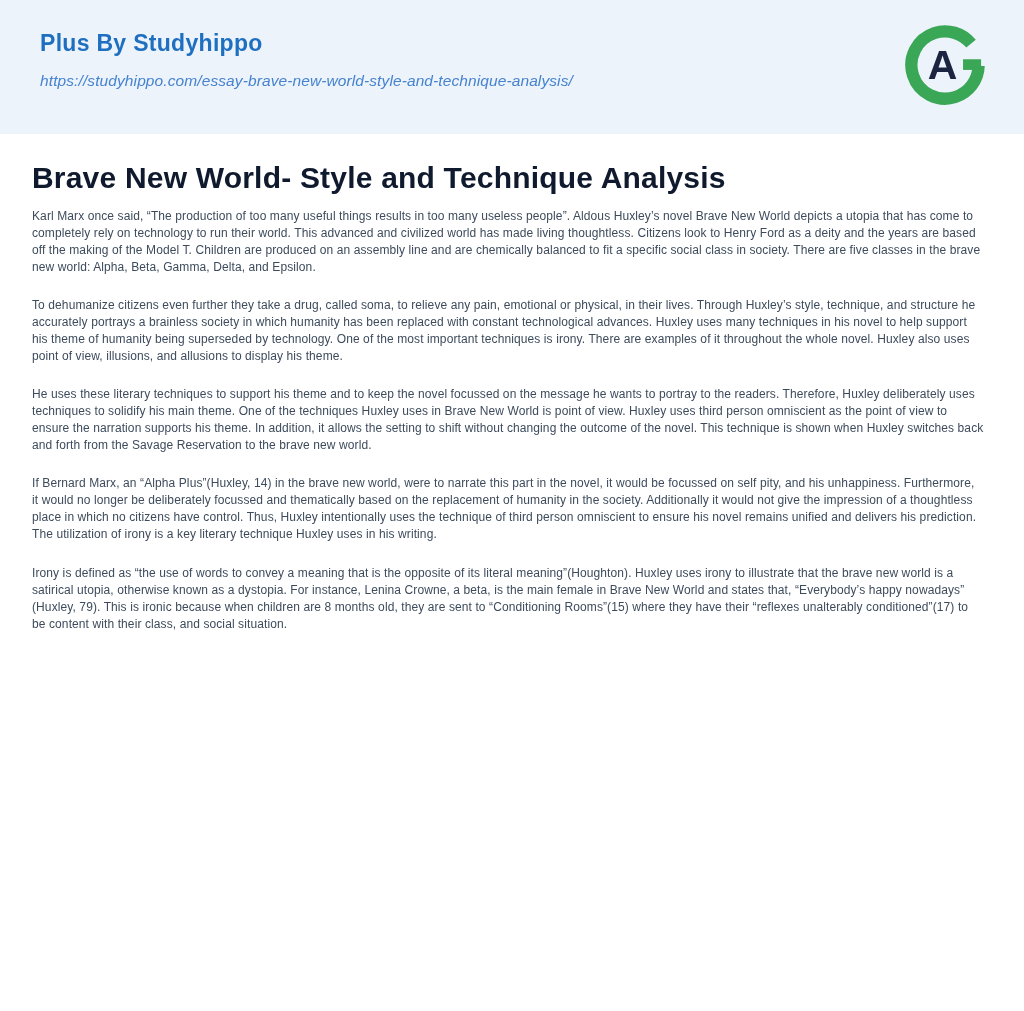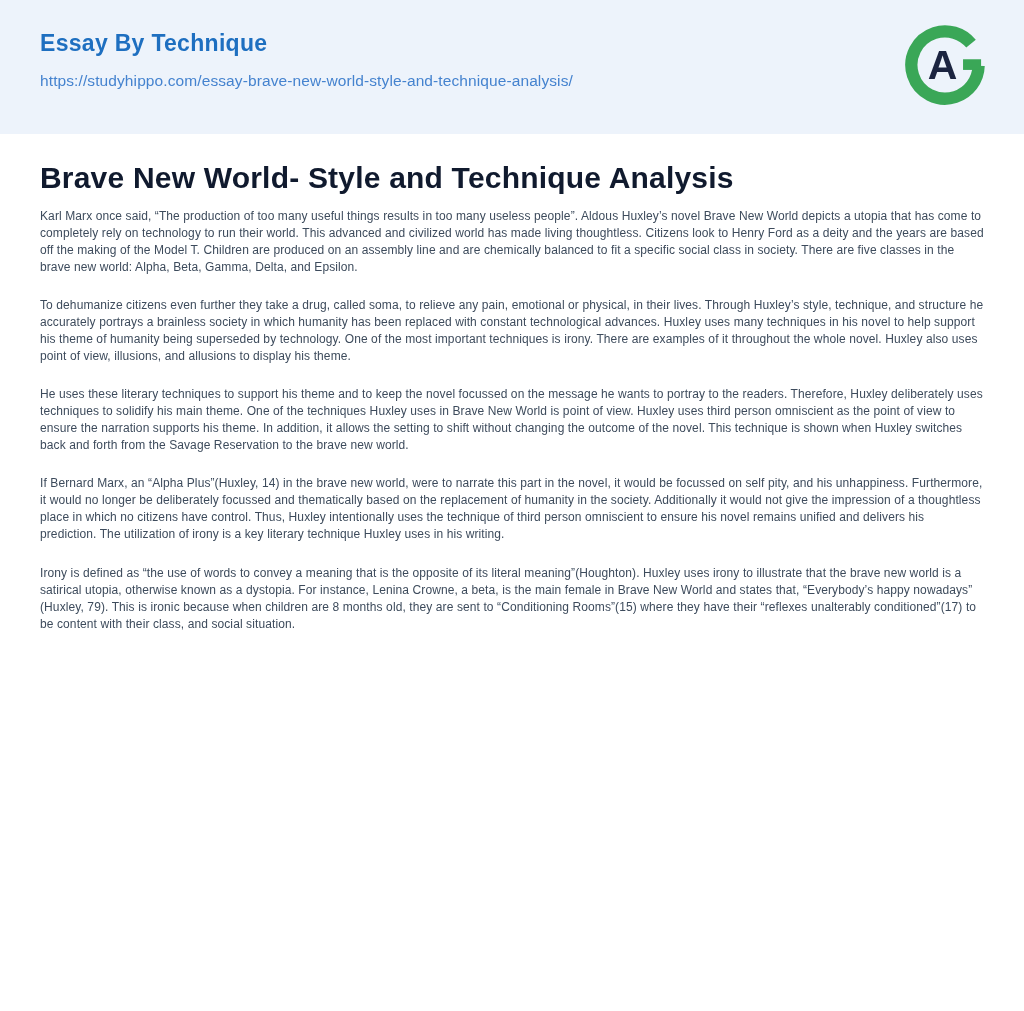--- a/index.html
+++ b/index.html
@@ -24,32 +24,33 @@
     font-weight: 700;
     letter-spacing: 0.3px;
     text-decoration: none;
   }
   .site-url {
     margin-top: 15px;
     color: #4583cf;
     font-size: 15.5px;
     text-decoration: none;
     letter-spacing: 0.1px;
+    font-style: italic;
   }
   .logo {
     width: 82px;
     height: 82px;
     flex: 0 0 auto;
     margin-top: -6px;
     cursor: pointer;
   }
   .logo svg { width: 100%; height: 100%; display: block; }
 
   .article {
-    padding: 27px 40px 0 40px;
+    padding: 27px 40px 0 32px;
   }
   .article-title {
     color: #101a2e;
     font-size: 30px;
     font-weight: 800;
     letter-spacing: 0.2px;
     margin-bottom: 13px;
   }
   .article p {
     color: #3d4b5c;
@@ -57,21 +58,21 @@
     line-height: 1.42;
     margin-bottom: 21px;
     letter-spacing: 0.1px;
   }
 </style>
 </head>
 <body>
 
 <header class="site-header">
   <div class="header-text">
-    <a class="site-title" href="#">Essay By Technique</a>
+    <a class="site-title" href="#">Plus By Studyhippo</a>
     <a class="site-url" href="#">https://studyhippo.com/essay-brave-new-world-style-and-technique-analysis/</a>
   </div>
   <div class="logo">
     <svg viewBox="0 0 100 100" aria-hidden="true">
       <g transform="rotate(-18 50 50)">
         <circle cx="50" cy="50" r="41" fill="none" stroke="#3aa757" stroke-width="15" stroke-dasharray="228 30" stroke-dashoffset="-14"></circle>
       </g>
       <rect x="72" y="43" width="22" height="13" fill="#3aa757"></rect>
       <text x="47" y="67" text-anchor="middle" font-size="50" font-weight="bold" font-family="Liberation Sans, DejaVu Sans, sans-serif" fill="#1b2440">A</text>
     </svg>

